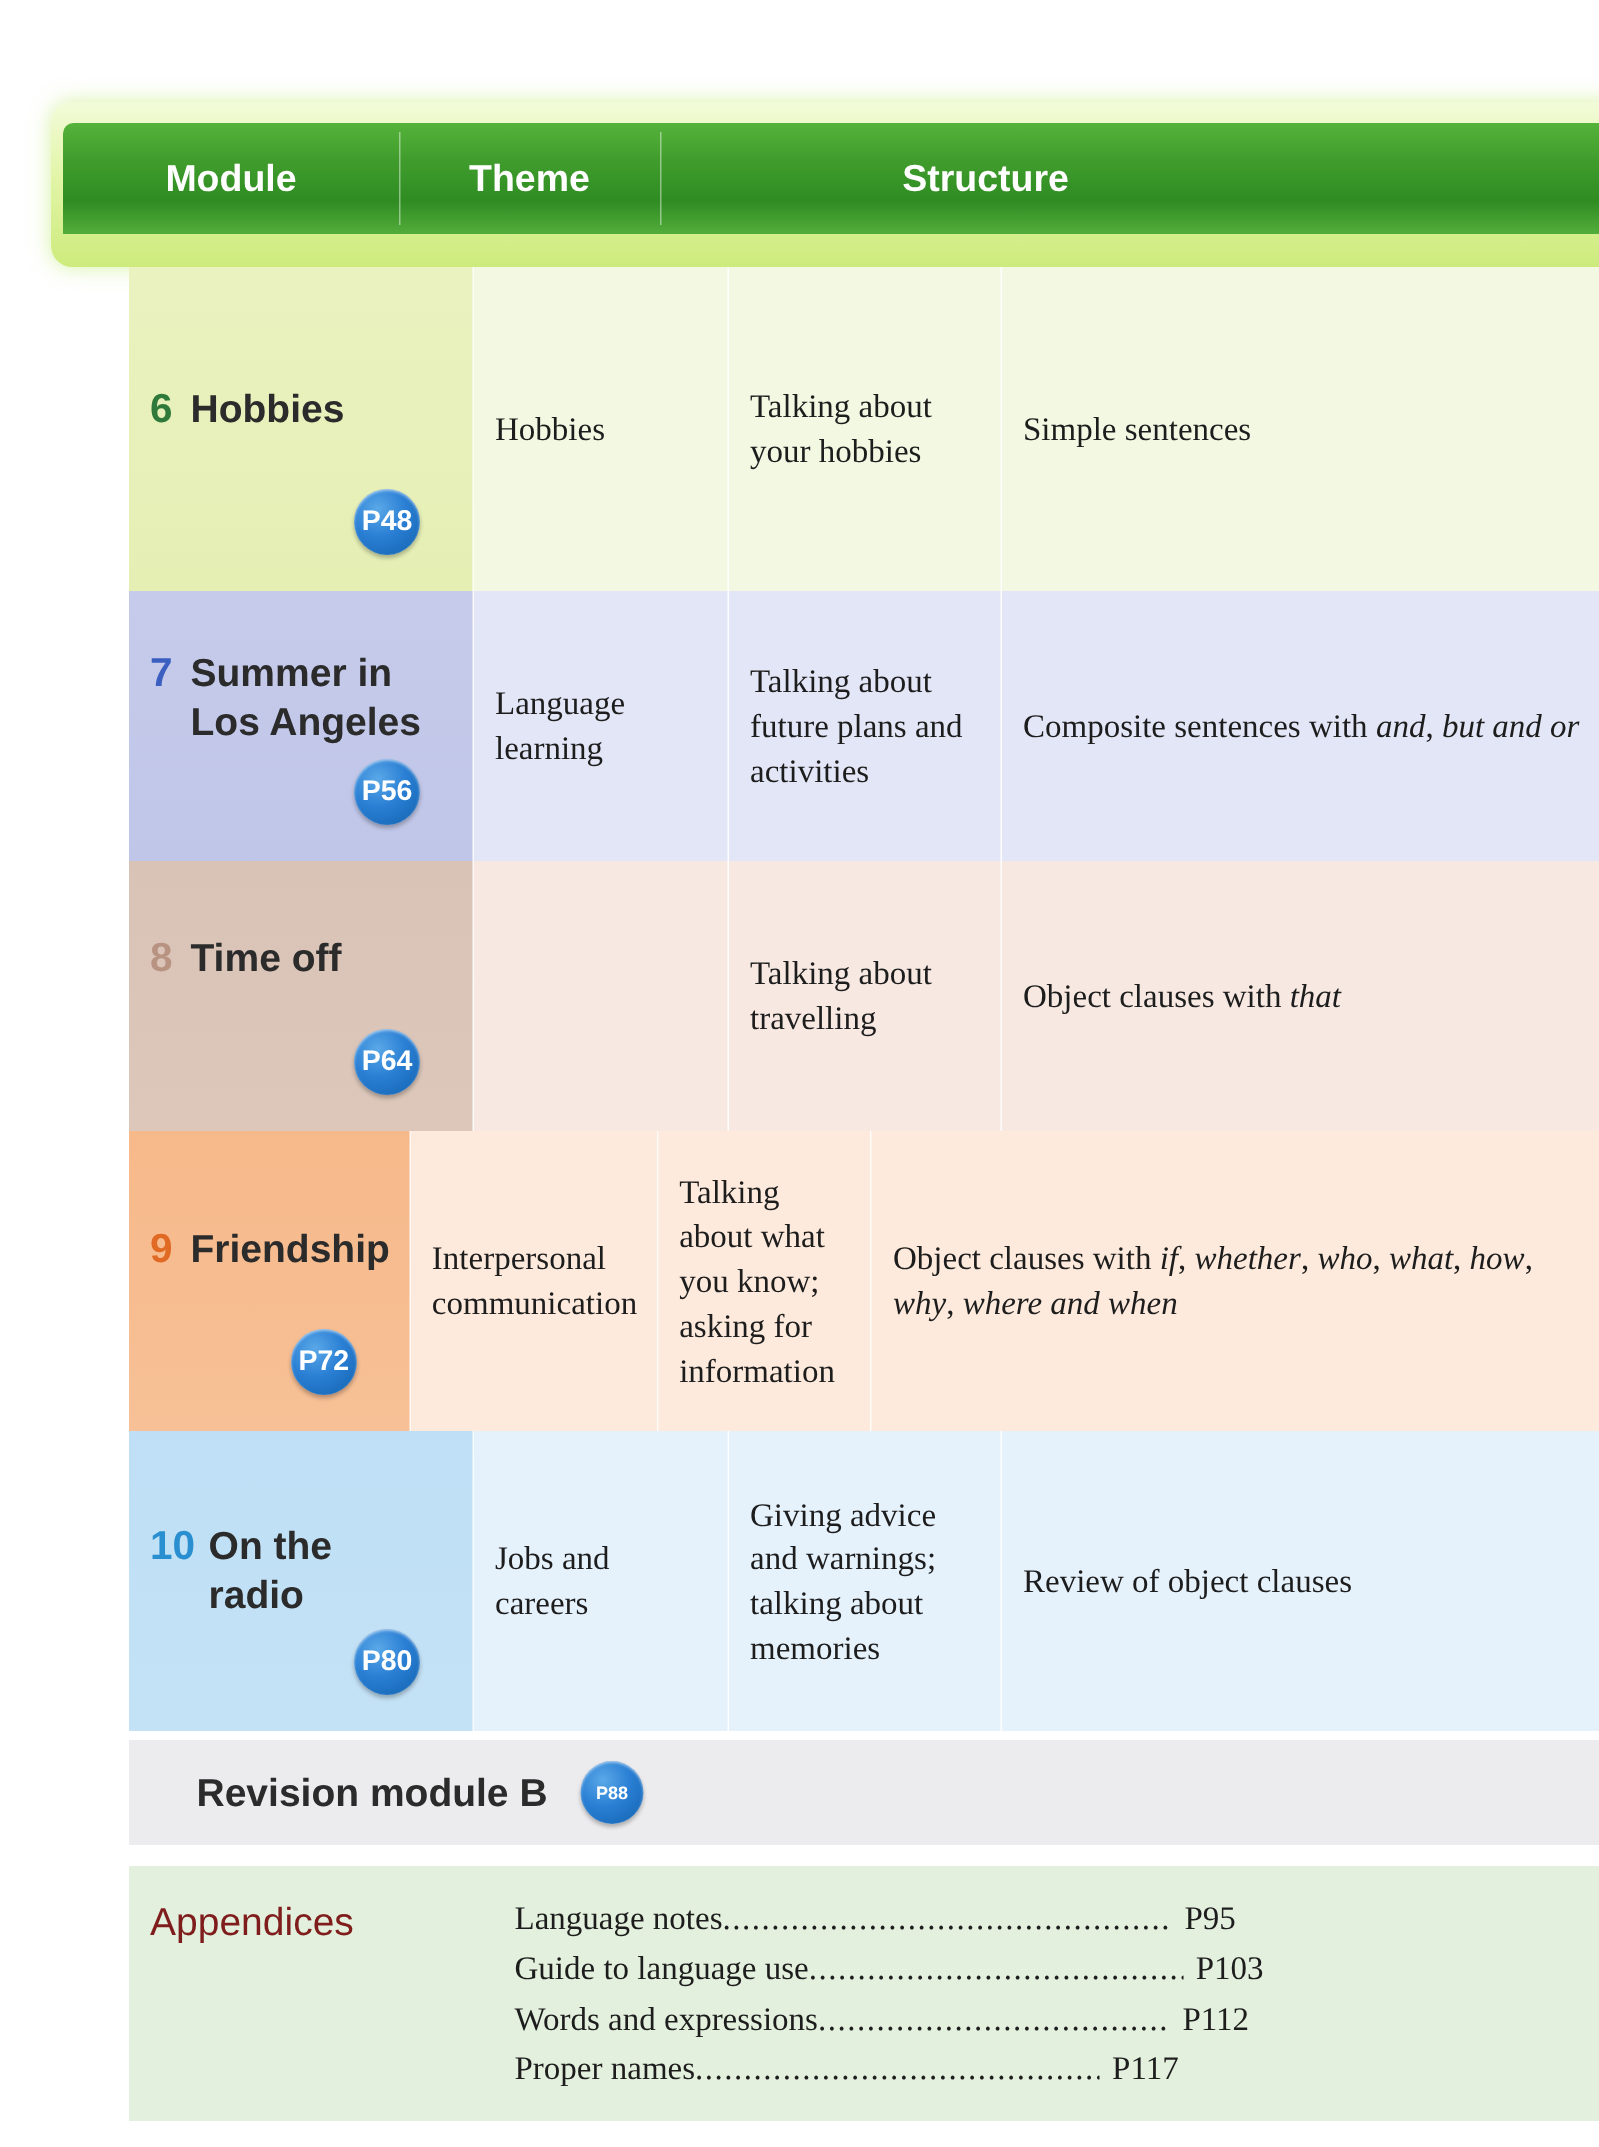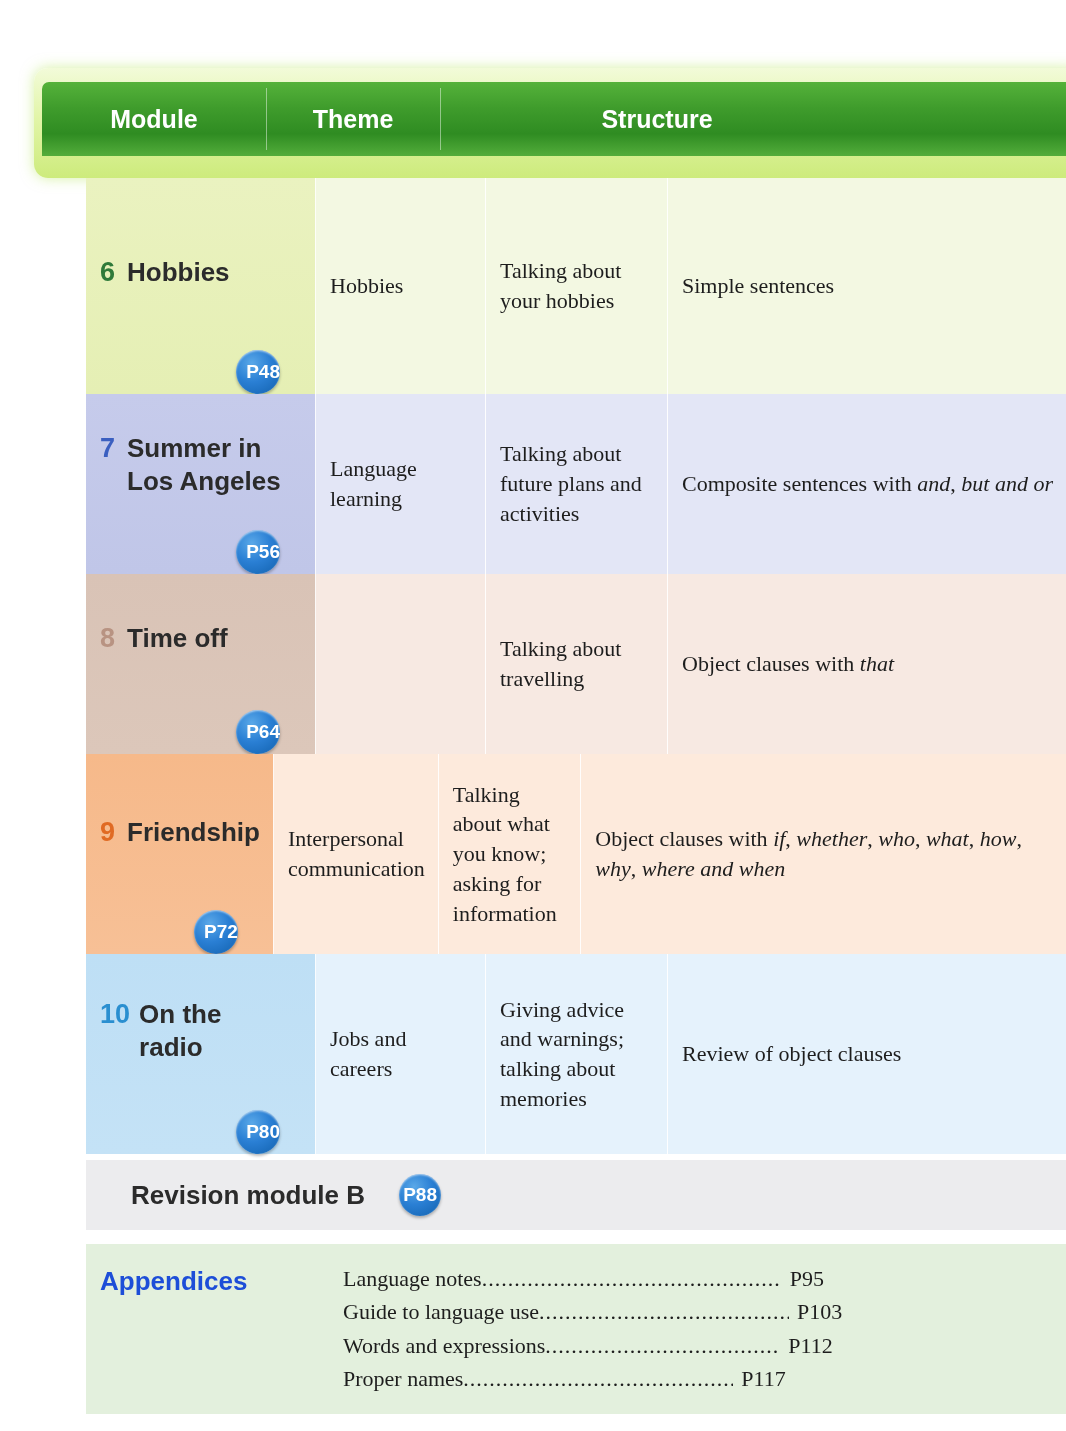--- a/index.html
+++ b/index.html
@@ -143,22 +143,21 @@
     color: #ffffff;
     font-weight: bold;
     font-size: 19px;
     line-height: 44px;
     text-align: center;
     box-shadow: 0 2px 3px rgba(0,0,0,0.28), inset 0 1px 2px rgba(255,255,255,0.6);
   }
   .badge-pos {
     position: absolute;
     right: 22px;
-    bottom: 0;
-    text-align: right;
+    bottom: 24px;
   }
 
   .serif {
     font-family: "Liberation Serif", serif;
     font-size: 22px;
     color: #1d1d1d;
     line-height: 1.35;
   }
   .serif em { font-style: italic; }
 
@@ -210,40 +209,40 @@
     padding-left: 14px;
     box-sizing: border-box;
   }
   .revision .label {
     font-weight: bold;
     font-size: 26px;
     color: #2b2b2b;
     margin-left: 31px;
   }
   .revision .page-badge {
-    margin-left: 34px;
+    margin-left: 22px;
     width: 42px;
     height: 42px;
     line-height: 42px;
-    font-size: 19px;
+    font-size: 12px;
   }
 
   
   .appendices {
     margin-top: 14px;
     min-height: 170px;
     background: #e3f0dd;
     display: flex;
     padding: 18px 14px 18px 14px;
     box-sizing: border-box;
   }
   .appendices .title {
-    font-weight: bold;
+    font-weight: normal;
     font-size: 26px;
-    color: #1d4ed8;
+    color: #7f1d1d;
     width: 196px;
     flex: 0 0 196px;
     padding-top: 4px;
   }
   .appendices .list {
     flex: 1 1 auto;
     padding-left: 4px;
   }
   .app-line {
     font-family: "Liberation Serif", serif;
@@ -377,21 +376,21 @@
       <span class="serif">Talking about what you know; asking for information</span>
       <div class="divider" style="right:0;"></div>
     </div>
     <div class="col col-structure">
       <span class="serif">Object clauses with <em>if</em>, <em>whether</em>, <em>who</em>, <em>what</em>, <em>how</em>, <em>why</em>, <em>where</em> <em>and</em> <em>when</em></span>
     </div>
   </div>
 
   <div class="row r10">
     <div class="col col-module">
-      <div class="mod-inner" style="padding-top:44px;">
+      <div class="mod-inner" style="padding-top:60px;">
         <div class="mod-line">
           <span class="mod-num">10</span>
           <span class="mod-name">
             <span>On the</span>
             <span class="wrap2">radio</span>
           </span>
         </div>
         <span class="page-badge badge-pos">P80</span>
       </div>
       <div class="divider" style="right:0;"></div>

